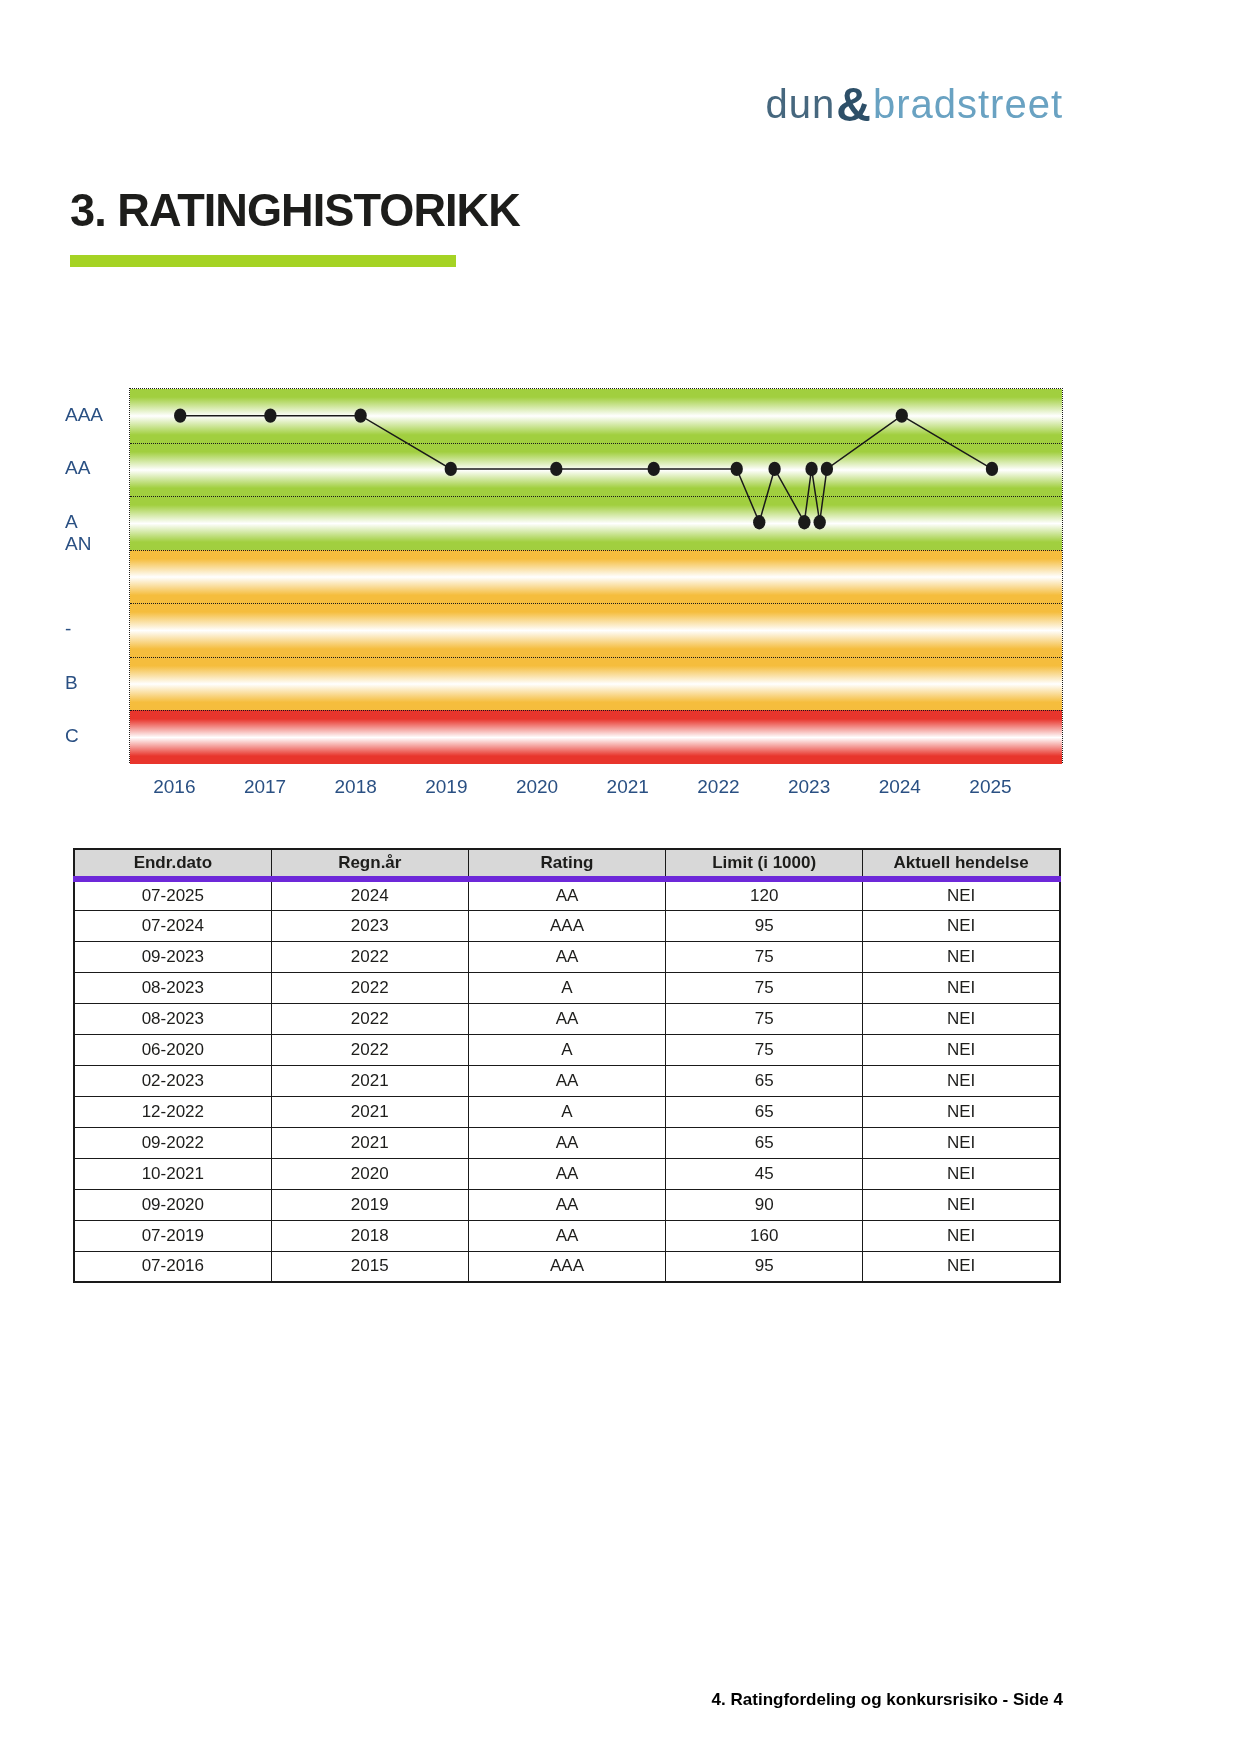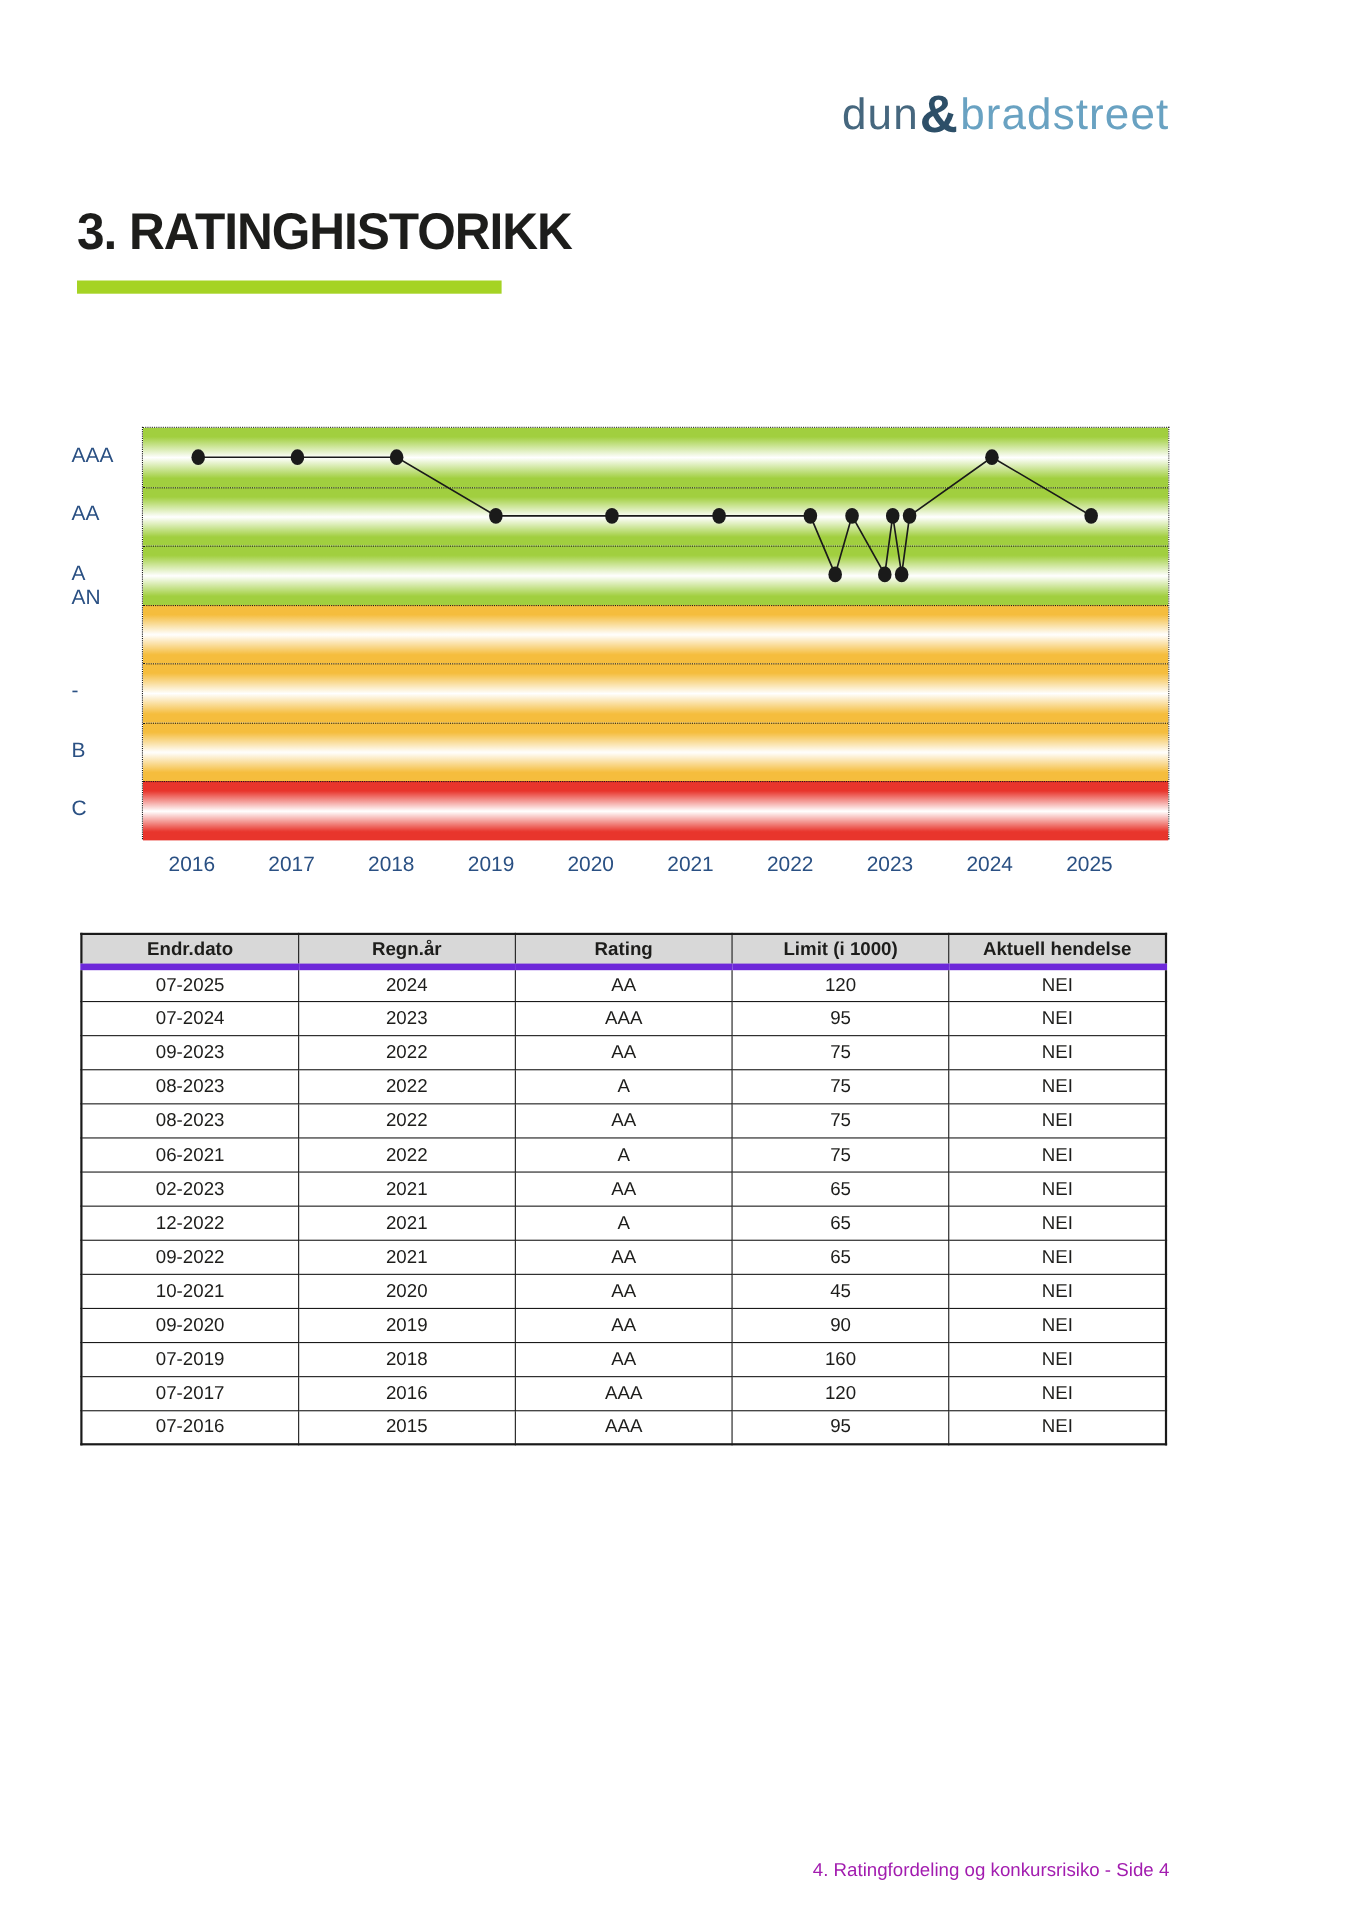--- a/index.html
+++ b/index.html
@@ -32,21 +32,21 @@
 
   
   .rating-table { position:absolute; left:73px; top:848px; width:988px; border-collapse:collapse;
                   table-layout:fixed; font-size:17px; color:#1d1d1b; }
   .rating-table th, .rating-table td { border:1px solid #1a1a1a; text-align:center; }
   .rating-table th { background:#d8d8d8; font-weight:700; height:30px; border-bottom:6px solid #6d28d9; }
   .rating-table td { height:31px; background:#fff; }
   .rating-table { border:2px solid #1a1a1a; }
 
   
-  .footer { position:absolute; top:1690px; right:178px; font-size:17px; color:#a21caf; }
+  .footer { position:absolute; top:1690px; right:178px; font-size:17px; color:#000000;font-weight:bold; }
 </style>
 </head>
 <body>
 
 <div class="page">
 
   <div class="logo">
     <span class="lg-dun" style="color: rgb(70, 103, 126);">dun</span><span class="lg-amp" style="color: rgb(45, 79, 104);">&amp;</span><span class="lg-brad" style="color: rgb(105, 162, 194);">bradstreet</span>
   </div>
 
@@ -146,21 +146,21 @@
           <td>NEI</td>
         </tr>
         <tr>
           <td>08-2023</td>
           <td>2022</td>
           <td>AA</td>
           <td>75</td>
           <td>NEI</td>
         </tr>
         <tr>
-          <td>06-2021</td>
+          <td>06-2020</td>
           <td>2022</td>
           <td>A</td>
           <td>75</td>
           <td>NEI</td>
         </tr>
         <tr>
           <td>02-2023</td>
           <td>2021</td>
           <td>AA</td>
           <td>65</td>
@@ -195,27 +195,20 @@
           <td>NEI</td>
         </tr>
         <tr>
           <td>07-2019</td>
           <td>2018</td>
           <td>AA</td>
           <td>160</td>
           <td>NEI</td>
         </tr>
         <tr>
-          <td>07-2017</td>
-          <td>2016</td>
-          <td>AAA</td>
-          <td>120</td>
-          <td>NEI</td>
-        </tr>
-        <tr>
           <td>07-2016</td>
           <td>2015</td>
           <td>AAA</td>
           <td>95</td>
           <td>NEI</td>
         </tr>
       </tbody>
   </table>
 
   <div class="footer">4. Ratingfordeling og konkursrisiko - Side 4</div>

